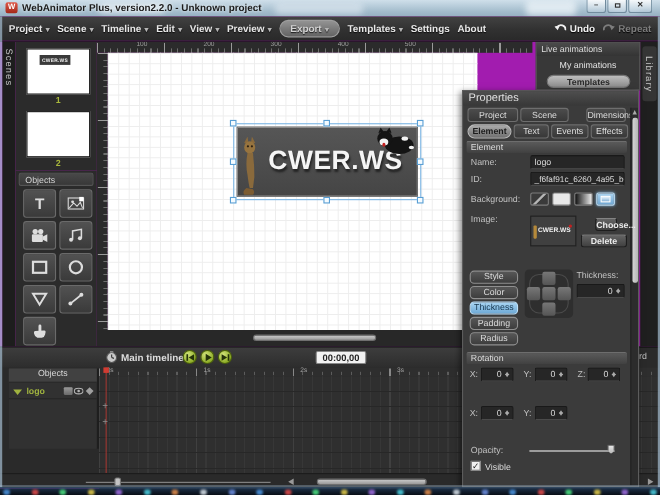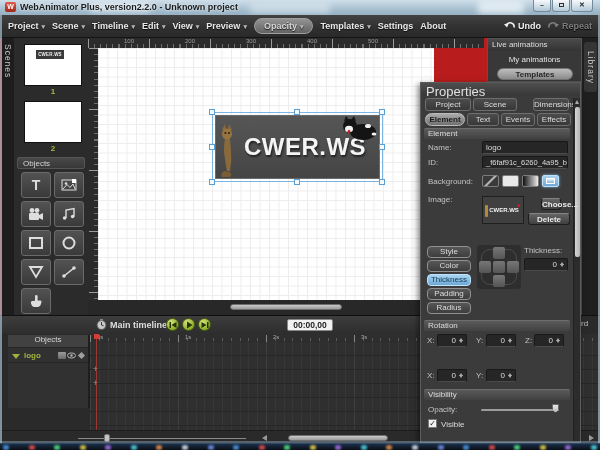--- a/index.html
+++ b/index.html
@@ -1,17 +1,17 @@
 <!DOCTYPE html>
 <html><head>
 <meta charset="utf-8">
 <style>
 *{margin:0;padding:0;box-sizing:border-box;font-family:"Liberation Sans",sans-serif}
 html,body{width:600px;height:450px;background:#111}
-.frame{position:relative;width:600px;height:450px;background:#b91c1c;overflow:hidden}
+.frame{position:relative;width:600px;height:450px;background:#a21caf;overflow:hidden}
 
 .titlebar{position:absolute;left:0;top:0;width:600px;height:15px;background:linear-gradient(#cfdfea,#a3bccc 70%,#96b0c2);z-index:6;overflow:hidden}
 .blob{position:absolute;border-radius:4px;filter:blur(3px);opacity:.8}
 .app-icon{position:absolute;left:5px;top:2px;width:11px;height:10px;background:linear-gradient(#e05a4a,#a32818);border-radius:2px;color:#fff;font-size:7px;font-weight:bold;text-align:center;line-height:10px;z-index:2}
 .app-icon::before{content:"W"}
 .title-text{position:absolute;left:20px;top:2px;font-size:9px;font-weight:bold;color:#1b1b1b;text-shadow:0 0 3px rgba(255,255,255,.9);z-index:2;white-space:nowrap}
 .winbtn{position:absolute;top:0;height:12px;background:linear-gradient(rgba(255,255,255,.8),rgba(185,205,220,.55));border:1px solid #718b9d;border-top:none;border-radius:0 0 3px 3px;color:#2e2e2e;font-size:7px;font-weight:bold;text-align:center;line-height:10px;z-index:3}
 .wb-min::before{content:"–"}
 .wb-max i{display:inline-block;width:5px;height:4px;border:1px solid #2e2e2e;margin-top:3px}
 .wb-close::before{content:"✕"}
@@ -72,21 +72,21 @@
 .plus::before{content:"+"}
 .rowic{position:absolute;top:3px;cursor:pointer}
 .ic-film{width:8px;height:7px;background:linear-gradient(#9a9a9a,#6a6a6a);border-radius:1px}
 .ic-diamond{width:5px;height:5px;background:#a0a0a0;transform:rotate(45deg);margin-top:1px}
 .tl-bottom{position:absolute;left:0;top:114px;width:600px;height:14px;background:#2a2a2a;border-top:1px solid #1c1c1c}
 .zoom-line{position:absolute;left:78px;top:7px;width:168px;height:1px;background:#8a8a8a}
 .zoom-handle{position:absolute;left:104px;top:3px;width:6px;height:8px;background:#c4c4c4;border:1px solid #777;border-radius:2px;cursor:pointer}
 .sb-arrow{position:absolute;width:0;height:0;cursor:pointer}
 
 .props{position:absolute;left:420px;top:82px;width:161px;height:361px;background:#3b3b3b;border:1px solid #5c5c5c;box-shadow:-2px 2px 6px rgba(0,0,0,.5);z-index:5}
-.props-title{position:absolute;left:0;top:0;width:100%;height:13px;background:linear-gradient(#4e4e4e,#383838);font-size:13px;color:#e0e0e0;padding:1px 0 0 5px}
+.props-title{position:absolute;left:0;top:0;width:100%;height:13px;background:linear-gradient(#4e4e4e,#383838);font-size:10px;color:#e0e0e0;padding:1px 0 0 5px}
 .ptab{position:absolute;height:13px;background:linear-gradient(#4c4c4c,#383838);border:1px solid #6e6e6e;border-radius:3px;color:#ddd;font-size:8px;text-align:center;padding-top:1px;cursor:pointer}
 .ptab.sel{background:linear-gradient(#ababab,#707070);border-radius:8px;border-color:#bbb;color:#1c1c1c;font-weight:bold}
 .vsb{position:absolute;left:152px;top:15px;width:7px;height:343px;background:#2c2c2c;border-left:1px solid #222}
 .vsb-up{position:absolute;left:1px;top:2px;width:0;height:0;border-left:2.5px solid transparent;border-right:2.5px solid transparent;border-bottom:4px solid #aaa}
 .vsb-thumb{position:absolute;left:1px;top:9px;width:5px;height:150px;background:linear-gradient(90deg,#d5d5d5,#b5b5b5);border-radius:2px;cursor:pointer}
 .sec{position:absolute;left:3px;width:146px;height:11px;background:linear-gradient(#5a5a5a,#414141);border-top:1px solid #6d6d6d;border-radius:2px;font-size:8px;color:#ddd;padding:0 0 0 4px}
 .lbl{position:absolute;font-size:8px;color:#c2c2c2;white-space:nowrap}
 .input{position:absolute;height:13px;background:#262626;border:1px solid #171717;border-bottom-color:#4d4d4d;border-radius:2px;color:#ddd;font-size:8px;padding:1px 3px;overflow:hidden;white-space:nowrap}
 .btn{position:absolute;background:linear-gradient(#646464,#404040);border:1px solid #1d1d1d;border-top-color:#838383;border-radius:3px;color:#ebebeb;font-size:8px;font-weight:bold;text-align:center;padding-top:1px;cursor:pointer}
 .obtn{position:absolute;width:44px;height:12px;background:linear-gradient(#575757,#3d3d3d);border:1px solid #909090;border-radius:4px;color:#ddd;font-size:8px;text-align:center;cursor:pointer}
@@ -133,21 +133,21 @@
     <span class="winbtn wb-close" style="left:571px;width:22px"></span>
   </div>
 
   <div class="menubar">
     <span class="mi has-caret">Project</span>
     <span class="mi has-caret">Scene</span>
     <span class="mi has-caret">Timeline</span>
     <span class="mi has-caret">Edit</span>
     <span class="mi has-caret">View</span>
     <span class="mi has-caret">Preview</span>
-    <span class="mi mi-pill has-caret">Opacity</span>
+    <span class="mi mi-pill has-caret">Export</span>
     <span class="mi has-caret">Templates</span>
     <span class="mi">Settings</span>
     <span class="mi">About</span>
     <span class="mspacer"></span>
     <span class="histbtn">
       <svg width="11" height="10" viewBox="0 0 11 10">
           <path d="M2.5,4 A4,4 0 0 1 10,6.5" fill="none" stroke="#f0f0f0" stroke-width="1.6"></path>
           <polygon points="0,3.2 5,2 3,6.5" fill="#f0f0f0"></polygon>
         </svg>
       <span>Undo</span>
@@ -422,21 +422,20 @@
 
     <span class="lbl" style="left:6px;top:288px">X:</span>
     <div class="spin" style="left:16px;top:286px;width:30px">
         <span class="spin-val">0</span>
       </div>
     <span class="lbl" style="left:55px;top:288px">Y:</span>
     <div class="spin" style="left:65px;top:286px;width:30px">
         <span class="spin-val">0</span>
       </div>
 
-    <div class="sec" style="top:306px">Visibility</div>
     <span class="lbl" style="left:7px;top:322px">Opacity:</span>
     <span class="slider-line" style="left:60px;top:326px;width:78px"></span>
     <span class="slider-handle" style="left:131px;top:321px"></span>
     <span class="chk" style="left:7px;top:336px"></span>
     <span class="lbl" style="left:20px;top:337px;color:#ddd">Visible</span>
 
   </div>
 
   <div class="taskbar">
     <span class="tb-dot"></span>

